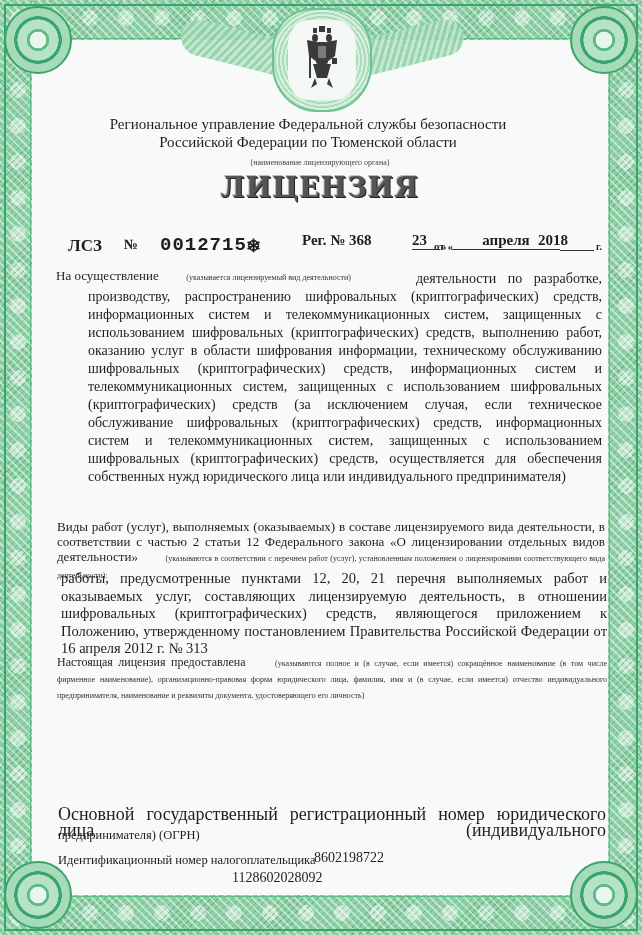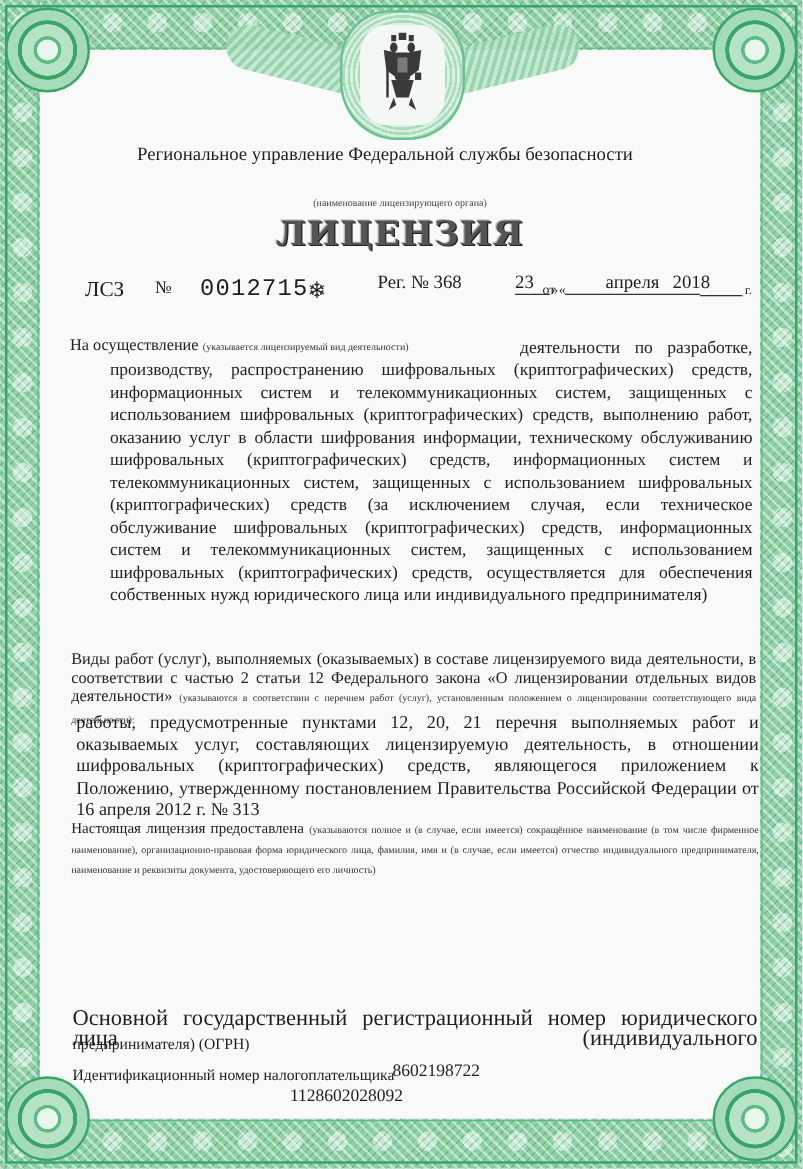--- a/index.html
+++ b/index.html
@@ -73,39 +73,40 @@
     font-size: 8px; color: #444;
   }
   .license-title {
     position: absolute; left: 200px; top: 172px; width: 240px; text-align: center;
     font-family: "DejaVu Serif", serif; font-weight: bold; font-size: 27px; letter-spacing: 1px;
     color: #555;
     text-shadow: 1px 1px 0 #222, -1px -1px 0 #bbb;
     line-height: 32px;
   }
   .number-row {
-    position: absolute; left: 68px; top: 218px; width: 530px; height: 26px;
+    position: absolute; left: 68px; top: 232px; width: 530px; height: 26px;
     font-size: 15px;
+    font-weight: bold;
   }
   .series { position: absolute; left: 0; top: 4px; font-size: 17px; }
   .no-sign { position: absolute; left: 56px; top: 5px; font-size: 14px; }
   .serial { position: absolute; left: 92px; top: 2px; font-family: "Liberation Mono", monospace; font-size: 19px; letter-spacing: 1px; }
   .star { position: absolute; left: 178px; top: 3px; font-size: 18px; }
   .reg { position: absolute; left: 234px; top: 0px; font-size: 15px; }
   .date-from { position: absolute; left: 322px; top: 8px; font-size: 11px; margin-left: 44px; }
   .date-day { position: absolute; left: 344px; top: 0px; width: 28px; text-align: left; border-bottom: 1px solid #333; font-size: 15px; }
   .date-close { position: absolute; left: 373px; top: 8px; font-size: 11px; }
   .date-month { position: absolute; left: 384px; top: 0px; width: 108px; text-align: center; border-bottom: 1px solid #333; font-size: 15px; }
   .date-year { position: absolute; left: 468px; top: 0px; width: 50px; text-align: left; font-size: 15px; }
   .date-year-line { position: absolute; left: 492px; top: 18px; width: 34px; border-bottom: 1px solid #333; }
   .date-suffix { position: absolute; left: 528px; top: 9px; font-size: 10px; }
 
   .block { position: absolute; font-size: 14px; line-height: 16px; }
   .label-main { font-size: 13px; }
-  .label-note { font-size: 8px; color: #333; }
+  .label-note { font-size: 8px; color: #333; margin-left: 24px; }
   .activity-label { left: 56px; top: 268px; width: 360px; }
   .activity-text {
     left: 88px; top: 270px; width: 514px; text-align: justify; text-align-last: left;
     text-indent: 328px; font-size: 14px; line-height: 18px;
   }
   .works-label {
     left: 57px; top: 519px; width: 548px; text-align: justify; font-size: 13px; line-height: 15px;
   }
   .works-text {
     left: 61px; top: 570px; width: 546px; text-align: justify; text-align-last: left;
@@ -164,20 +165,21 @@
           <rect x="27" y="32" width="5" height="6"></rect>
         </g>
       </svg>
     </div>
   </div>
 </div>
 
 <div class="content">
   <div class="authority">
     <div>Региональное управление Федеральной службы безопасности</div>
+    <div>Российской Федерации по Тюменской области</div>
   </div>
   <div class="authority-note">(наименование лицензирующего органа)</div>
   <div class="license-title">ЛИЦЕНЗИЯ</div>
 
   <div class="number-row">
     <span class="series">ЛСЗ</span>
     <span class="no-sign">№</span>
     <span class="serial">0012715</span>
     <span class="star">❄</span>
     <span class="reg">Рег. № 368</span>

